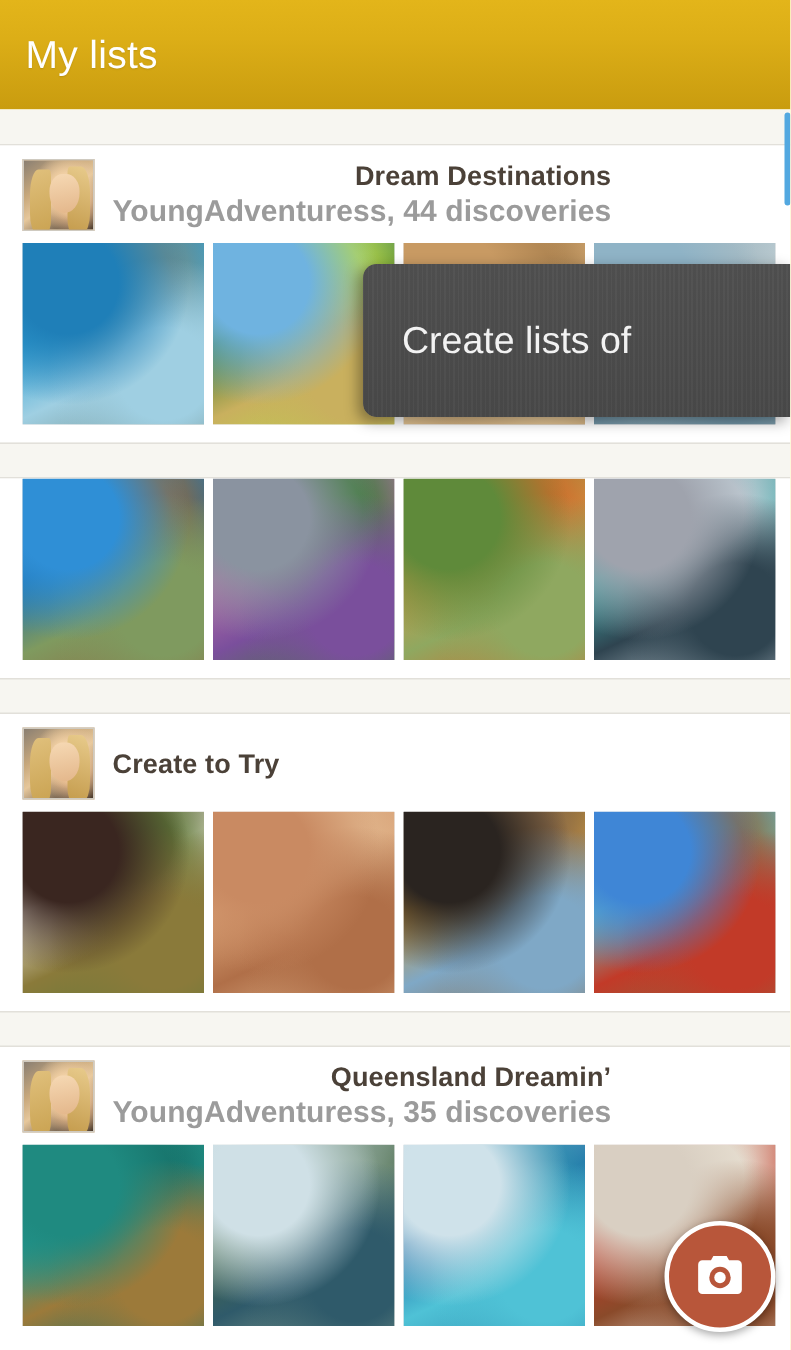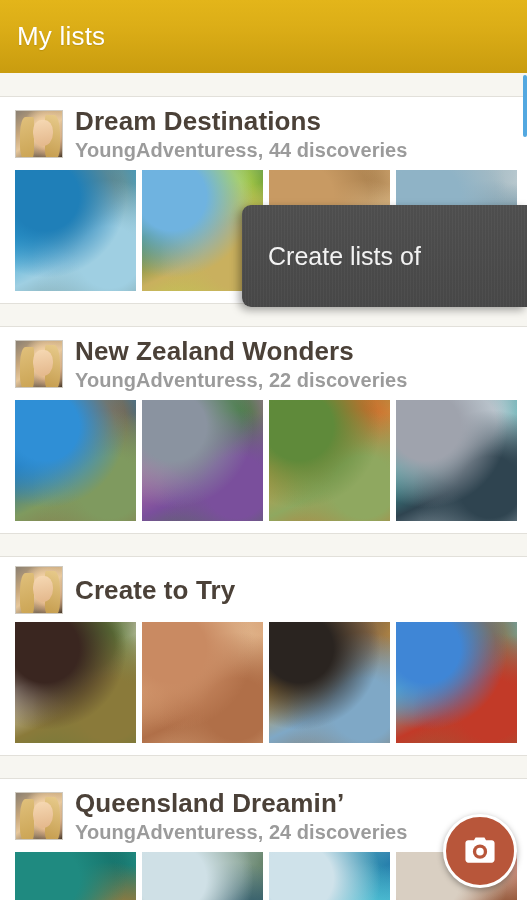--- a/index.html
+++ b/index.html
@@ -2,21 +2,21 @@
 <html><head>
 <meta charset="utf-8">
 <style>
   * { margin:0; padding:0; box-sizing:border-box; }
   html, body {
     width:527px; height:900px;
     font-family:"Liberation Sans", sans-serif;
     background:#ffffff;
     overflow:hidden;
   }
-  #app { position:relative; width:527px; height:900px; overflow:hidden; background:#fde047; }
+  #app { position:relative; width:527px; height:900px; overflow:hidden; background:#fde047;text-align:right; }
 
   
   .header {
     position:relative; height:73px; width:100%;
     background:linear-gradient(to bottom,#e3b51a 0%,#dcae17 35%,#c99c0f 100%);
     display:flex; align-items:center;
   }
   .header-title {
     color:#ffffff; font-size:26px; font-weight:400;
     padding-left:17px; letter-spacing:0.2px;
@@ -63,41 +63,41 @@
     background:linear-gradient(200deg,#e8cb8c,#c49b4c);
     border-radius:10% 40% 30% 20%;
   }
   .avatar .av-face {
     position:absolute; left:17px; top:9px; width:20px; height:26px;
     background:linear-gradient(170deg,#f6d9b4,#e3b68a);
     border-radius:46% 46% 52% 52%;
   }
   .list-text { display:flex; flex-direction:column; justify-content:center; gap:2px; }
   .list-title {
-    font-size:26px; font-weight:bold; color:#4b4138; letter-spacing:0.1px;
+    font-size:18px; font-weight:bold; color:#4b4138; letter-spacing:0.1px;
   }
   .list-sub {
     font-size:20px; font-weight:bold; color:#9b9b9b; letter-spacing:0.05px;
   }
 
   
   .thumbs {
     display:flex; gap:6px; padding:0 0 12px 15px;
     overflow:hidden; width:527px;
   }
   .thumb {
     width:121px; height:121px; flex:none;
     position:relative; overflow:hidden;
     background:#ddd;
   }
   .thumb .layer { position:absolute; inset:0; }
 
   
   .tooltip {
-    position:absolute; left:242px; top:205px; width:285px; height:102px;
+    position:absolute; left:242px; top:176px; width:285px; height:102px;
     background:
       repeating-linear-gradient(to right,
         rgba(255,255,255,.035) 0 1px, rgba(0,0,0,0) 1px 3px),
       linear-gradient(to bottom,#4e4e4e,#474747);
     border-radius:9px 0 0 9px;
     box-shadow:-3px 3px 9px rgba(0,0,0,.35);
     display:flex; align-items:center;
     padding-left:26px;
   }
   .tooltip-text {
@@ -157,87 +157,75 @@
           <div class="thumb" title="desert-sand-dunes">
             <div class="layer" style="background: radial-gradient(circle at 25% 22%, rgb(200, 154, 99) 0px, rgb(200, 154, 99) 26%, rgba(0, 0, 0, 0) 62%), radial-gradient(circle at 78% 72%, rgb(231, 200, 151) 0px, rgb(231, 200, 151) 24%, rgba(0, 0, 0, 0) 60%), radial-gradient(circle at 62% 18%, rgb(168, 127, 77) 0px, rgb(168, 127, 77) 20%, rgba(0, 0, 0, 0) 55%), linear-gradient(155deg, rgb(200, 154, 99) 0%, rgb(217, 176, 122) 38%, rgb(231, 200, 151) 66%, rgb(168, 127, 77) 100%);"></div>
           </div>
           <div class="thumb" title="coastal-aerial-shoreline">
             <div class="layer" style="background: radial-gradient(circle at 25% 22%, rgb(143, 179, 198) 0px, rgb(143, 179, 198) 26%, rgba(0, 0, 0, 0) 62%), radial-gradient(circle at 78% 72%, rgb(111, 147, 165) 0px, rgb(111, 147, 165) 24%, rgba(0, 0, 0, 0) 60%), radial-gradient(circle at 62% 18%, rgb(168, 188, 196) 0px, rgb(168, 188, 196) 20%, rgba(0, 0, 0, 0) 55%), linear-gradient(155deg, rgb(143, 179, 198) 0%, rgb(200, 212, 216) 38%, rgb(111, 147, 165) 66%, rgb(168, 188, 196) 100%);"></div>
           </div>
         </div>
       </div>
       <div class="band"></div>
       <div class="list-section">
+        <div class="thumbs">
+          <div class="thumb" title="lake-wanaka-mountains-aerial">
+            <div class="layer" style="background: radial-gradient(circle at 25% 22%, rgb(47, 143, 214) 0px, rgb(47, 143, 214) 26%, rgba(0, 0, 0, 0) 62%), radial-gradient(circle at 78% 72%, rgb(127, 154, 95) 0px, rgb(127, 154, 95) 24%, rgba(0, 0, 0, 0) 60%), radial-gradient(circle at 62% 18%, rgb(141, 106, 66) 0px, rgb(141, 106, 66) 20%, rgba(0, 0, 0, 0) 55%), linear-gradient(155deg, rgb(47, 143, 214) 0%, rgb(29, 111, 168) 38%, rgb(127, 154, 95) 66%, rgb(141, 106, 66) 100%);"></div>
+          </div>
+          <div class="thumb" title="lupin-flowers-field-tekapo">
+            <div class="layer" style="background: radial-gradient(circle at 25% 22%, rgb(138, 147, 160) 0px, rgb(138, 147, 160) 26%, rgba(0, 0, 0, 0) 62%), radial-gradient(circle at 78% 72%, rgb(122, 79, 156) 0px, rgb(122, 79, 156) 24%, rgba(0, 0, 0, 0) 60%), radial-gradient(circle at 62% 18%, rgb(63, 122, 58) 0px, rgb(63, 122, 58) 20%, rgba(0, 0, 0, 0) 55%), linear-gradient(155deg, rgb(138, 147, 160) 0%, rgb(184, 111, 168) 38%, rgb(122, 79, 156) 66%, rgb(63, 122, 58) 100%);"></div>
+          </div>
+          <div class="thumb" title="hobbiton-hobbit-hole">
+            <div class="layer" style="background: radial-gradient(circle at 25% 22%, rgb(95, 138, 58) 0px, rgb(95, 138, 58) 26%, rgba(0, 0, 0, 0) 62%), radial-gradient(circle at 78% 72%, rgb(143, 168, 96) 0px, rgb(143, 168, 96) 24%, rgba(0, 0, 0, 0) 60%), radial-gradient(circle at 62% 18%, rgb(208, 106, 42) 0px, rgb(208, 106, 42) 20%, rgba(0, 0, 0, 0) 55%), linear-gradient(155deg, rgb(95, 138, 58) 0%, rgb(199, 154, 72) 38%, rgb(143, 168, 96) 66%, rgb(208, 106, 42) 100%);"></div>
+          </div>
+          <div class="thumb" title="paragliding-over-queenstown">
+            <div class="layer" style="background: radial-gradient(circle at 25% 22%, rgb(159, 163, 173) 0px, rgb(159, 163, 173) 26%, rgba(0, 0, 0, 0) 62%), radial-gradient(circle at 78% 72%, rgb(47, 68, 80) 0px, rgb(47, 68, 80) 24%, rgba(0, 0, 0, 0) 60%), radial-gradient(circle at 62% 18%, rgb(194, 206, 214) 0px, rgb(194, 206, 214) 20%, rgba(0, 0, 0, 0) 55%), linear-gradient(155deg, rgb(159, 163, 173) 0%, rgb(63, 168, 168) 38%, rgb(47, 68, 80) 66%, rgb(194, 206, 214) 100%);"></div>
+          </div>
+        </div>
+      </div>
+      <div class="band"></div>
+      <div class="list-section">
         <div class="list-head">
           <div class="avatar">
             <div class="av-bg"></div>
             <div class="av-hair-l"></div>
             <div class="av-hair-r"></div>
             <div class="av-face"></div>
           </div>
           <div class="list-text">
-            <div class="list-title">New Zealand Wonders</div>
-            <div class="list-sub">YoungAdventuress, 22 discoveries</div>
-          </div>
-        </div>
-        <div class="thumbs">
-          <div class="thumb" title="lake-wanaka-mountains-aerial">
-            <div class="layer" style="background: radial-gradient(circle at 25% 22%, rgb(47, 143, 214) 0px, rgb(47, 143, 214) 26%, rgba(0, 0, 0, 0) 62%), radial-gradient(circle at 78% 72%, rgb(127, 154, 95) 0px, rgb(127, 154, 95) 24%, rgba(0, 0, 0, 0) 60%), radial-gradient(circle at 62% 18%, rgb(141, 106, 66) 0px, rgb(141, 106, 66) 20%, rgba(0, 0, 0, 0) 55%), linear-gradient(155deg, rgb(47, 143, 214) 0%, rgb(29, 111, 168) 38%, rgb(127, 154, 95) 66%, rgb(141, 106, 66) 100%);"></div>
-          </div>
-          <div class="thumb" title="lupin-flowers-field-tekapo">
-            <div class="layer" style="background: radial-gradient(circle at 25% 22%, rgb(138, 147, 160) 0px, rgb(138, 147, 160) 26%, rgba(0, 0, 0, 0) 62%), radial-gradient(circle at 78% 72%, rgb(122, 79, 156) 0px, rgb(122, 79, 156) 24%, rgba(0, 0, 0, 0) 60%), radial-gradient(circle at 62% 18%, rgb(63, 122, 58) 0px, rgb(63, 122, 58) 20%, rgba(0, 0, 0, 0) 55%), linear-gradient(155deg, rgb(138, 147, 160) 0%, rgb(184, 111, 168) 38%, rgb(122, 79, 156) 66%, rgb(63, 122, 58) 100%);"></div>
-          </div>
-          <div class="thumb" title="hobbiton-hobbit-hole">
-            <div class="layer" style="background: radial-gradient(circle at 25% 22%, rgb(95, 138, 58) 0px, rgb(95, 138, 58) 26%, rgba(0, 0, 0, 0) 62%), radial-gradient(circle at 78% 72%, rgb(143, 168, 96) 0px, rgb(143, 168, 96) 24%, rgba(0, 0, 0, 0) 60%), radial-gradient(circle at 62% 18%, rgb(208, 106, 42) 0px, rgb(208, 106, 42) 20%, rgba(0, 0, 0, 0) 55%), linear-gradient(155deg, rgb(95, 138, 58) 0%, rgb(199, 154, 72) 38%, rgb(143, 168, 96) 66%, rgb(208, 106, 42) 100%);"></div>
-          </div>
-          <div class="thumb" title="paragliding-over-queenstown">
-            <div class="layer" style="background: radial-gradient(circle at 25% 22%, rgb(159, 163, 173) 0px, rgb(159, 163, 173) 26%, rgba(0, 0, 0, 0) 62%), radial-gradient(circle at 78% 72%, rgb(47, 68, 80) 0px, rgb(47, 68, 80) 24%, rgba(0, 0, 0, 0) 60%), radial-gradient(circle at 62% 18%, rgb(194, 206, 214) 0px, rgb(194, 206, 214) 20%, rgba(0, 0, 0, 0) 55%), linear-gradient(155deg, rgb(159, 163, 173) 0%, rgb(63, 168, 168) 38%, rgb(47, 68, 80) 66%, rgb(194, 206, 214) 100%);"></div>
+            <div class="list-title">Create to Try</div>
+          </div>
+        </div>
+        <div class="thumbs">
+          <div class="thumb" title="rice-bowl-meal-restaurant">
+            <div class="layer" style="background: radial-gradient(circle at 25% 22%, rgb(58, 38, 32) 0px, rgb(58, 38, 32) 26%, rgba(0, 0, 0, 0) 62%), radial-gradient(circle at 78% 72%, rgb(138, 122, 58) 0px, rgb(138, 122, 58) 24%, rgba(0, 0, 0, 0) 60%), radial-gradient(circle at 62% 18%, rgb(95, 122, 58) 0px, rgb(95, 122, 58) 20%, rgba(0, 0, 0, 0) 55%), linear-gradient(155deg, rgb(58, 38, 32) 0%, rgb(232, 226, 214) 38%, rgb(138, 122, 58) 66%, rgb(95, 122, 58) 100%);"></div>
+          </div>
+          <div class="thumb" title="plank-restaurant-wood-logo">
+            <div class="layer" style="background: radial-gradient(circle at 25% 22%, rgb(201, 138, 98) 0px, rgb(201, 138, 98) 26%, rgba(0, 0, 0, 0) 62%), radial-gradient(circle at 78% 72%, rgb(176, 111, 72) 0px, rgb(176, 111, 72) 24%, rgba(0, 0, 0, 0) 60%), radial-gradient(circle at 62% 18%, rgb(224, 181, 140) 0px, rgb(224, 181, 140) 20%, rgba(0, 0, 0, 0) 55%), linear-gradient(155deg, rgb(201, 138, 98) 0%, rgb(217, 162, 118) 38%, rgb(176, 111, 72) 66%, rgb(224, 181, 140) 100%);"></div>
+          </div>
+          <div class="thumb" title="restaurant-interior-wood-bar">
+            <div class="layer" style="background: radial-gradient(circle at 25% 22%, rgb(42, 36, 32) 0px, rgb(42, 36, 32) 26%, rgba(0, 0, 0, 0) 62%), radial-gradient(circle at 78% 72%, rgb(127, 168, 198) 0px, rgb(127, 168, 198) 24%, rgba(0, 0, 0, 0) 60%), radial-gradient(circle at 62% 18%, rgb(138, 106, 72) 0px, rgb(138, 106, 72) 20%, rgba(0, 0, 0, 0) 55%), linear-gradient(155deg, rgb(42, 36, 32) 0%, rgb(201, 151, 63) 38%, rgb(127, 168, 198) 66%, rgb(138, 106, 72) 100%);"></div>
+          </div>
+          <div class="thumb" title="harbor-bridge-sailboat-dock">
+            <div class="layer" style="background: radial-gradient(circle at 25% 22%, rgb(63, 134, 214) 0px, rgb(63, 134, 214) 26%, rgba(0, 0, 0, 0) 62%), radial-gradient(circle at 78% 72%, rgb(194, 58, 40) 0px, rgb(194, 58, 40) 24%, rgba(0, 0, 0, 0) 60%), radial-gradient(circle at 62% 18%, rgb(138, 106, 66) 0px, rgb(138, 106, 66) 20%, rgba(0, 0, 0, 0) 55%), linear-gradient(155deg, rgb(63, 134, 214) 0%, rgb(111, 194, 194) 38%, rgb(194, 58, 40) 66%, rgb(138, 106, 66) 100%);"></div>
           </div>
         </div>
       </div>
       <div class="band"></div>
       <div class="list-section">
         <div class="list-head">
           <div class="avatar">
             <div class="av-bg"></div>
             <div class="av-hair-l"></div>
             <div class="av-hair-r"></div>
             <div class="av-face"></div>
           </div>
           <div class="list-text">
-            <div class="list-title">Create to Try</div>
-          </div>
-        </div>
-        <div class="thumbs">
-          <div class="thumb" title="rice-bowl-meal-restaurant">
-            <div class="layer" style="background: radial-gradient(circle at 25% 22%, rgb(58, 38, 32) 0px, rgb(58, 38, 32) 26%, rgba(0, 0, 0, 0) 62%), radial-gradient(circle at 78% 72%, rgb(138, 122, 58) 0px, rgb(138, 122, 58) 24%, rgba(0, 0, 0, 0) 60%), radial-gradient(circle at 62% 18%, rgb(95, 122, 58) 0px, rgb(95, 122, 58) 20%, rgba(0, 0, 0, 0) 55%), linear-gradient(155deg, rgb(58, 38, 32) 0%, rgb(232, 226, 214) 38%, rgb(138, 122, 58) 66%, rgb(95, 122, 58) 100%);"></div>
-          </div>
-          <div class="thumb" title="plank-restaurant-wood-logo">
-            <div class="layer" style="background: radial-gradient(circle at 25% 22%, rgb(201, 138, 98) 0px, rgb(201, 138, 98) 26%, rgba(0, 0, 0, 0) 62%), radial-gradient(circle at 78% 72%, rgb(176, 111, 72) 0px, rgb(176, 111, 72) 24%, rgba(0, 0, 0, 0) 60%), radial-gradient(circle at 62% 18%, rgb(224, 181, 140) 0px, rgb(224, 181, 140) 20%, rgba(0, 0, 0, 0) 55%), linear-gradient(155deg, rgb(201, 138, 98) 0%, rgb(217, 162, 118) 38%, rgb(176, 111, 72) 66%, rgb(224, 181, 140) 100%);"></div>
-          </div>
-          <div class="thumb" title="restaurant-interior-wood-bar">
-            <div class="layer" style="background: radial-gradient(circle at 25% 22%, rgb(42, 36, 32) 0px, rgb(42, 36, 32) 26%, rgba(0, 0, 0, 0) 62%), radial-gradient(circle at 78% 72%, rgb(127, 168, 198) 0px, rgb(127, 168, 198) 24%, rgba(0, 0, 0, 0) 60%), radial-gradient(circle at 62% 18%, rgb(138, 106, 72) 0px, rgb(138, 106, 72) 20%, rgba(0, 0, 0, 0) 55%), linear-gradient(155deg, rgb(42, 36, 32) 0%, rgb(201, 151, 63) 38%, rgb(127, 168, 198) 66%, rgb(138, 106, 72) 100%);"></div>
-          </div>
-          <div class="thumb" title="harbor-bridge-sailboat-dock">
-            <div class="layer" style="background: radial-gradient(circle at 25% 22%, rgb(63, 134, 214) 0px, rgb(63, 134, 214) 26%, rgba(0, 0, 0, 0) 62%), radial-gradient(circle at 78% 72%, rgb(194, 58, 40) 0px, rgb(194, 58, 40) 24%, rgba(0, 0, 0, 0) 60%), radial-gradient(circle at 62% 18%, rgb(138, 106, 66) 0px, rgb(138, 106, 66) 20%, rgba(0, 0, 0, 0) 55%), linear-gradient(155deg, rgb(63, 134, 214) 0%, rgb(111, 194, 194) 38%, rgb(194, 58, 40) 66%, rgb(138, 106, 66) 100%);"></div>
-          </div>
-        </div>
-      </div>
-      <div class="band"></div>
-      <div class="list-section">
-        <div class="list-head">
-          <div class="avatar">
-            <div class="av-bg"></div>
-            <div class="av-hair-l"></div>
-            <div class="av-hair-r"></div>
-            <div class="av-face"></div>
-          </div>
-          <div class="list-text">
             <div class="list-title">Queensland Dreamin’</div>
-            <div class="list-sub">YoungAdventuress, 24 discoveries</div>
+            <div class="list-sub">YoungAdventuress, 35 discoveries</div>
           </div>
         </div>
         <div class="thumbs">
           <div class="thumb" title="sea-turtle-green-water">
             <div class="layer" style="background: radial-gradient(circle at 25% 22%, rgb(31, 138, 128) 0px, rgb(31, 138, 128) 26%, rgba(0, 0, 0, 0) 62%), radial-gradient(circle at 78% 72%, rgb(156, 122, 58) 0px, rgb(156, 122, 58) 24%, rgba(0, 0, 0, 0) 60%), radial-gradient(circle at 62% 18%, rgb(22, 112, 104) 0px, rgb(22, 112, 104) 20%, rgba(0, 0, 0, 0) 55%), linear-gradient(155deg, rgb(31, 138, 128) 0%, rgb(37, 153, 143) 38%, rgb(156, 122, 58) 66%, rgb(22, 112, 104) 100%);"></div>
           </div>
           <div class="thumb" title="kayaker-river-mangroves">
             <div class="layer" style="background: radial-gradient(circle at 25% 22%, rgb(207, 224, 230) 0px, rgb(207, 224, 230) 26%, rgba(0, 0, 0, 0) 62%), radial-gradient(circle at 78% 72%, rgb(47, 90, 106) 0px, rgb(47, 90, 106) 24%, rgba(0, 0, 0, 0) 60%), radial-gradient(circle at 62% 18%, rgb(134, 160, 144) 0px, rgb(134, 160, 144) 20%, rgba(0, 0, 0, 0) 55%), linear-gradient(155deg, rgb(207, 224, 230) 0%, rgb(74, 106, 74) 38%, rgb(47, 90, 106) 66%, rgb(134, 160, 144) 100%);"></div>
           </div>
           <div class="thumb" title="great-barrier-reef-aerial">

